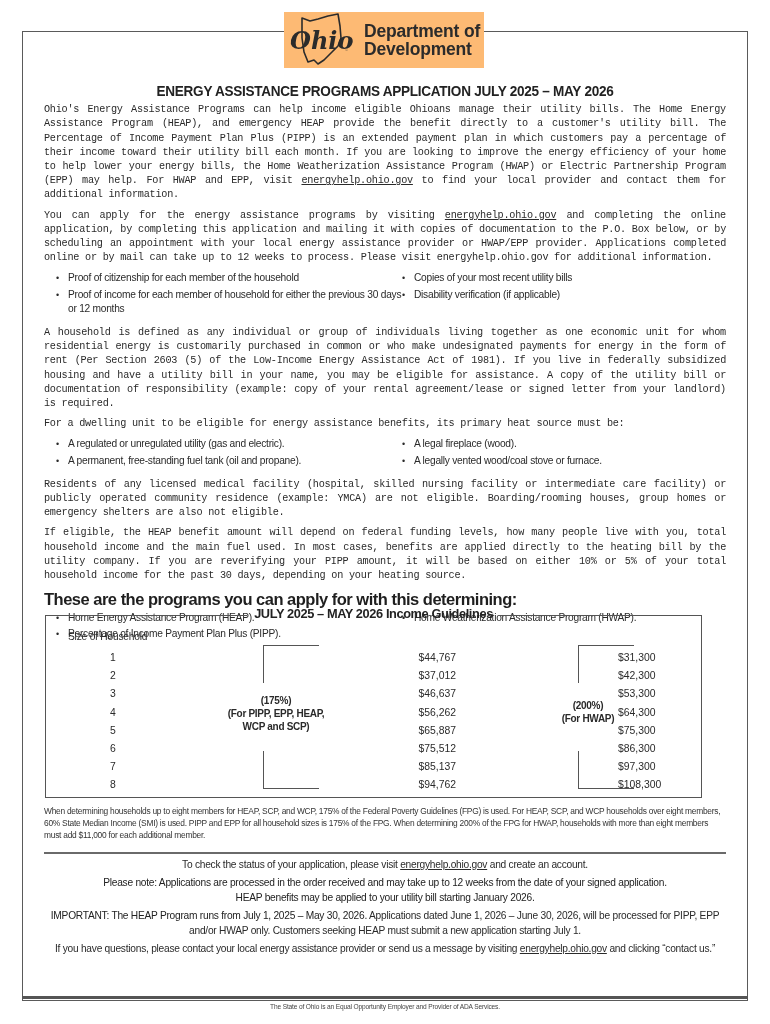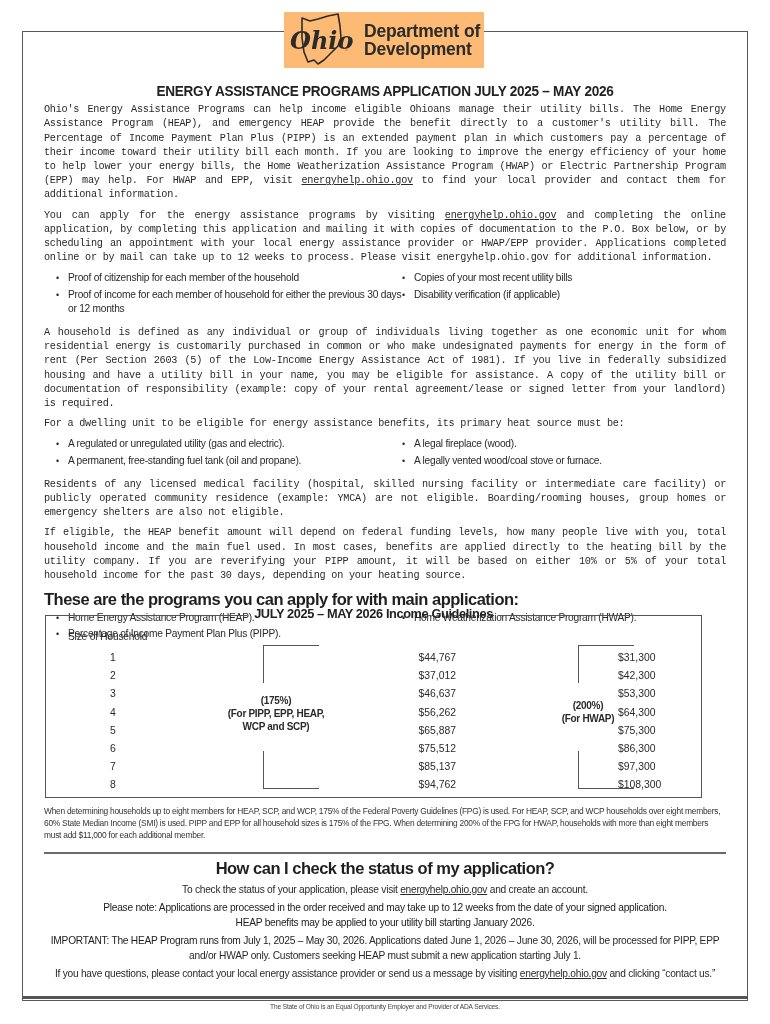--- a/index.html
+++ b/index.html
@@ -204,21 +204,21 @@
     </ul>
     <ul>
       <li>A legal fireplace (wood).</li>
       <li>A legally vented wood/coal stove or furnace.</li>
     </ul>
   </div>
 
   <p class="para">Residents of any licensed medical facility (hospital, skilled nursing facility or intermediate care facility) or publicly operated community residence (example: YMCA) are not eligible. Boarding/rooming houses, group homes or emergency shelters are also not eligible.</p>
   <p class="para">If eligible, the HEAP benefit amount will depend on federal funding levels, how many people live with you, total household income and the main fuel used. In most cases, benefits are applied directly to the heating bill by the utility company. If you are reverifying your PIPP amount, it will be based on either 10% or 5% of your total household income for the past 30 days, depending on your heating source.</p>
 
-  <h2 class="sec">These are the programs you can apply for with main application:</h2>
+  <h2 class="sec">These are the programs you can apply for with this determining:</h2>
   <div class="two-col">
     <ul>
       <li>Home Energy Assistance Program (HEAP).</li>
       <li>Percentage of Income Payment Plan Plus (PIPP).</li>
     </ul>
     <ul>
       <li>Home Weatherization Assistance Program (HWAP).</li>
     </ul>
   </div>
 </div>
@@ -276,21 +276,20 @@
     <div>$97,300</div>
     <div>$108,300</div>
   </div>
 </div>
 
 <div class="note-small">When determining households up to eight members for HEAP, SCP, and WCP, 175% of the Federal Poverty Guidelines (FPG) is used. For HEAP, SCP, and WCP households over eight members, 60% State Median Income (SMI) is used. PIPP and EPP for all household sizes is 175% of the FPG. When determining 200% of the FPG for HWAP, households with more than eight members must add $11,000 for each additional member.</div>
 
 <div class="divider" style="top:852px;"></div>
 
 <div class="status">
-  <h2>How can I check the status of my application?</h2>
   <p>
     <span>To check the status of your application, please visit </span><span class="link">energyhelp.ohio.gov</span><span> and create an account.</span>
   </p>
   <p style="margin-bottom:0;">
     <b>Please note: Applications are processed in the order received and may take up to 12 weeks from the date of your signed application.</b>
   </p>
   <p>
     <b>HEAP benefits may be applied to your utility bill starting January 2026.</b>
   </p>
   <p>

